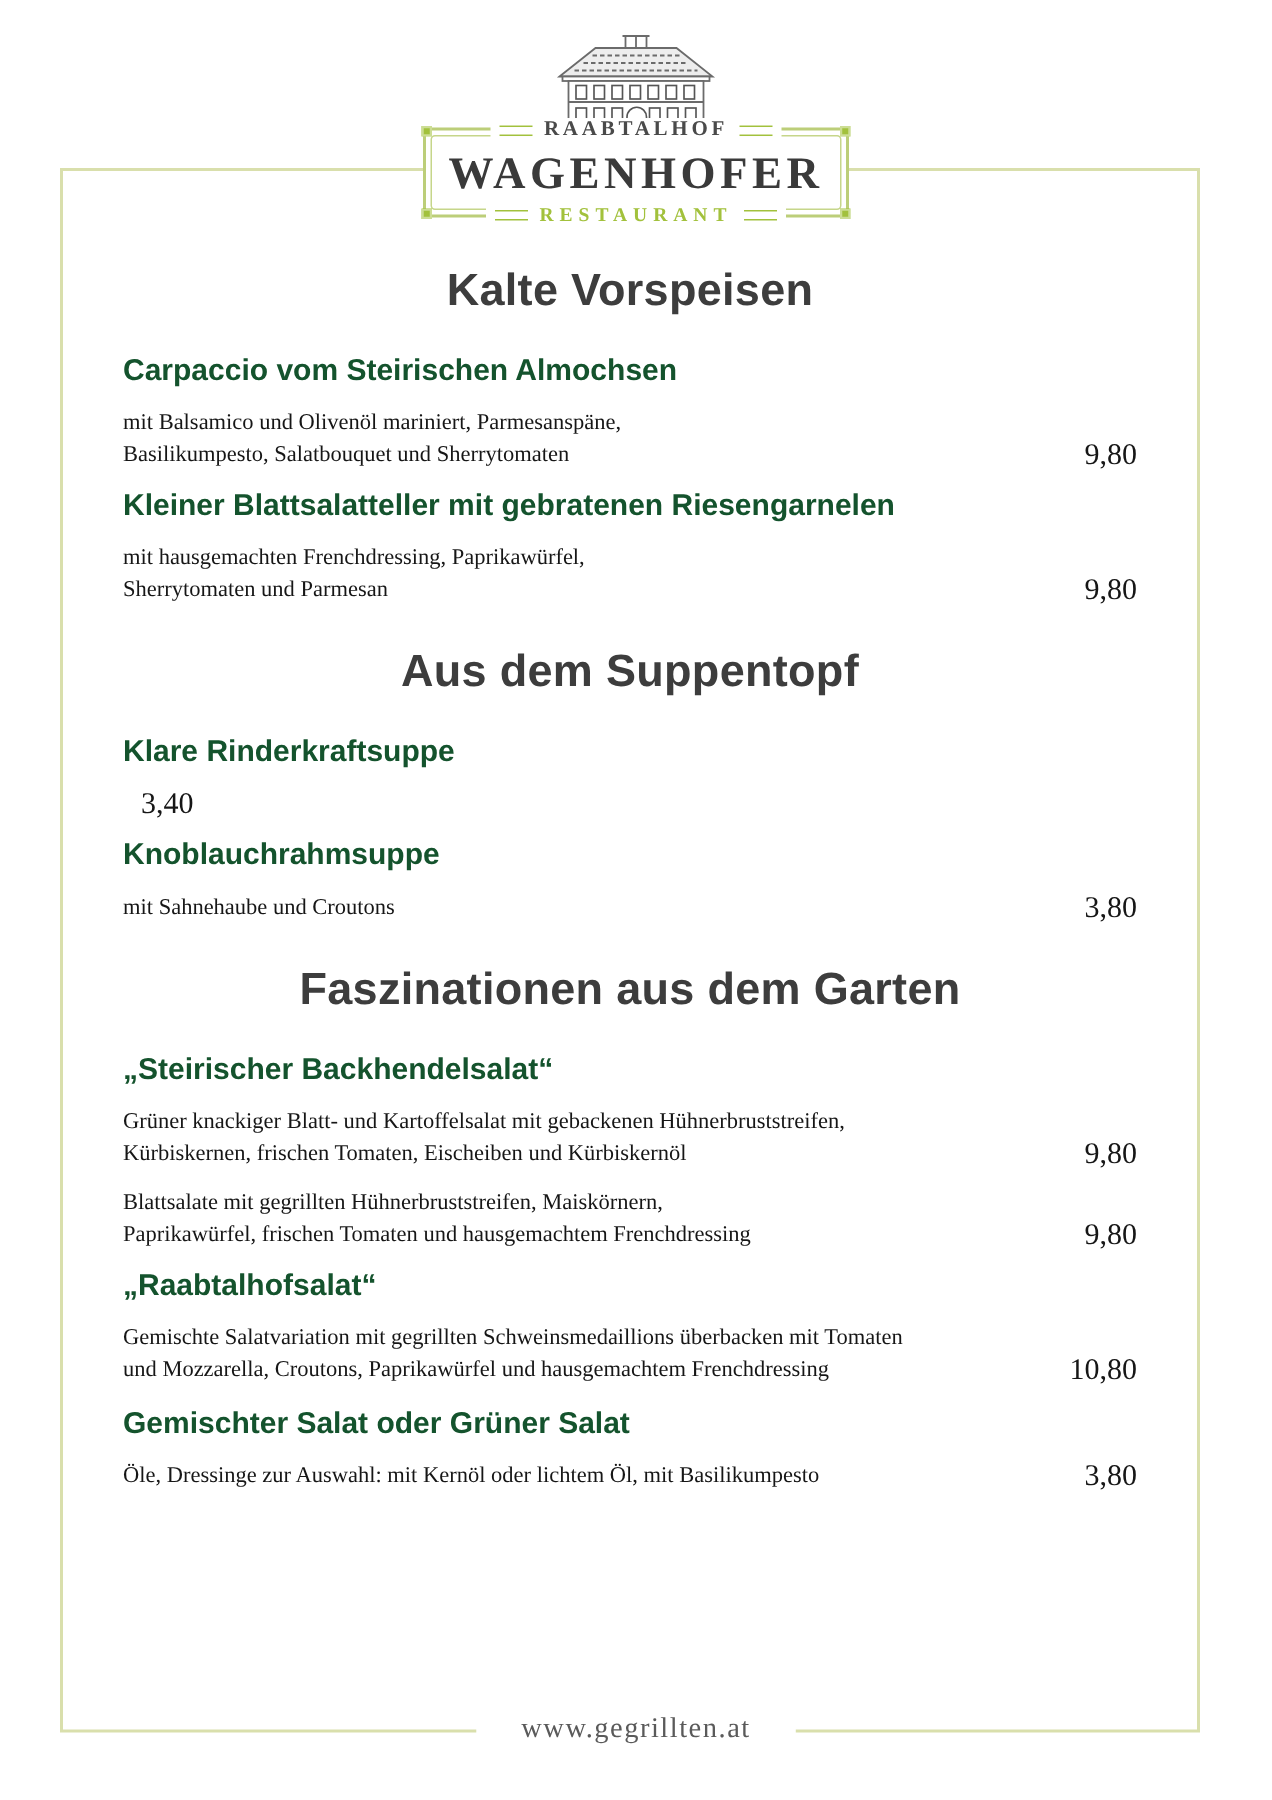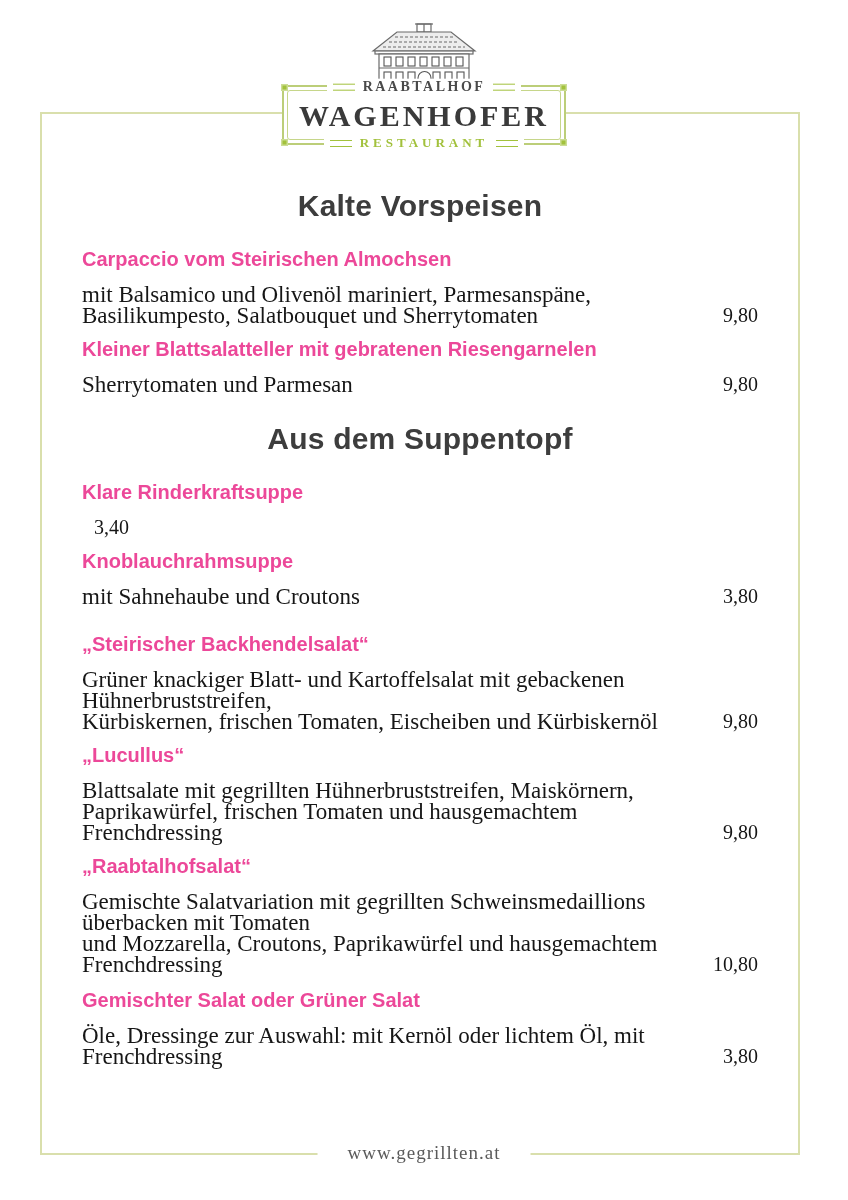--- a/index.html
+++ b/index.html
@@ -42,33 +42,33 @@
   .badge-name{
     position:absolute;inset:0;display:flex;align-items:center;justify-content:center;
     font-family:"Liberation Serif",serif;font-weight:700;font-size:30px;
     letter-spacing:3px;color:#3a3a3a;padding-top:1px;z-index:1;white-space:nowrap;
   }
   .sub-text{
     font-family:"Liberation Serif",serif;font-weight:600;font-size:13px;
     letter-spacing:4px;color:#a2c13c;white-space:nowrap;
   }
   
-  .content{position:absolute;top:188px;left:82px;width:676px;}
+  .content{position:absolute;top:176px;left:82px;width:676px;}
   .menu-section{margin:0;}
   .menu-section + .menu-section{margin-top:26px;}
   .section-title{
     margin:0 0 24px;font-weight:700;font-size:30px;line-height:36px;
     color:#3d3d3d;text-align:center;letter-spacing:.2px;
   }
   .item{margin-bottom:12px;}
   .item-name{
-    font-weight:700;font-size:20px;line-height:23px;color:#ec4899;margin:0 0 13px;
+    font-weight:700;font-size:20px;line-height:23px;color:#14532d;margin:0 0 13px;
   }
   .item-row{display:flex;justify-content:space-between;align-items:flex-end;}
-  .desc{font-family:"Liberation Serif",serif;font-size:23px;line-height:21px;color:#161616;}
+  .desc{font-family:"Liberation Serif",serif;font-size:15px;line-height:21px;color:#161616;}
   .price{
     font-family:"Liberation Serif",serif;font-size:20px;line-height:21px;
     color:#161616;white-space:nowrap;padding-left:12px;
   }
   .menu-section:last-child .item:last-child{margin-top:14px;}
   
   .footer{
     position:absolute;top:1153px;left:50%;transform:translate(-50%,-50%);
     background:#fff;padding:2px 30px;z-index:2;
     font-family:"Liberation Serif",serif;font-size:19px;letter-spacing:1px;color:#5a5a5a;
@@ -157,20 +157,21 @@
             <div>mit Balsamico und Olivenöl mariniert, Parmesanspäne,</div>
             <div>Basilikumpesto, Salatbouquet und Sherrytomaten</div>
           </div>
           <div class="price">9,80</div>
         </div>
       </div>
       <div class="item">
         <div class="item-name">Kleiner Blattsalatteller mit gebratenen Riesengarnelen</div>
         <div class="item-row">
           <div class="desc">
+            <div>mit hausgemachten Frenchdressing, Paprikawürfel,</div>
             <div>Sherrytomaten und Parmesan</div>
           </div>
           <div class="price">9,80</div>
         </div>
       </div>
     </section>
     <section class="menu-section">
       <h2 class="section-title">Aus dem Suppentopf</h2>
       <div class="item">
         <div class="item-name">Klare Rinderkraftsuppe</div>
@@ -182,32 +183,32 @@
         <div class="item-name">Knoblauchrahmsuppe</div>
         <div class="item-row">
           <div class="desc">
             <div>mit Sahnehaube und Croutons</div>
           </div>
           <div class="price">3,80</div>
         </div>
       </div>
     </section>
     <section class="menu-section">
+      <h2 class="section-title">Faszinationen aus dem Garten</h2>
       <div class="item">
         <div class="item-name">„Steirischer Backhendelsalat“</div>
         <div class="item-row">
           <div class="desc">
             <div>Grüner knackiger Blatt- und Kartoffelsalat mit gebackenen Hühnerbruststreifen,</div>
             <div>Kürbiskernen, frischen Tomaten, Eischeiben und Kürbiskernöl</div>
           </div>
           <div class="price">9,80</div>
         </div>
       </div>
       <div class="item">
-        <div class="item-name">„Lucullus“</div>
         <div class="item-row">
           <div class="desc">
             <div>Blattsalate mit gegrillten Hühnerbruststreifen, Maiskörnern,</div>
             <div>Paprikawürfel, frischen Tomaten und hausgemachtem Frenchdressing</div>
           </div>
           <div class="price">9,80</div>
         </div>
       </div>
       <div class="item">
         <div class="item-name">„Raabtalhofsalat“</div>
@@ -216,21 +217,21 @@
             <div>Gemischte Salatvariation mit gegrillten Schweinsmedaillions überbacken mit Tomaten</div>
             <div>und Mozzarella, Croutons, Paprikawürfel und hausgemachtem Frenchdressing</div>
           </div>
           <div class="price">10,80</div>
         </div>
       </div>
       <div class="item">
         <div class="item-name">Gemischter Salat oder Grüner Salat</div>
         <div class="item-row">
           <div class="desc">
-            <div>Öle, Dressinge zur Auswahl: mit Kernöl oder lichtem Öl, mit Frenchdressing</div>
+            <div>Öle, Dressinge zur Auswahl: mit Kernöl oder lichtem Öl, mit Basilikumpesto</div>
           </div>
           <div class="price">3,80</div>
         </div>
       </div>
     </section>
   </main>
 
 <div class="footer">www.gegrillten.at</div>
 
 </body></html>

